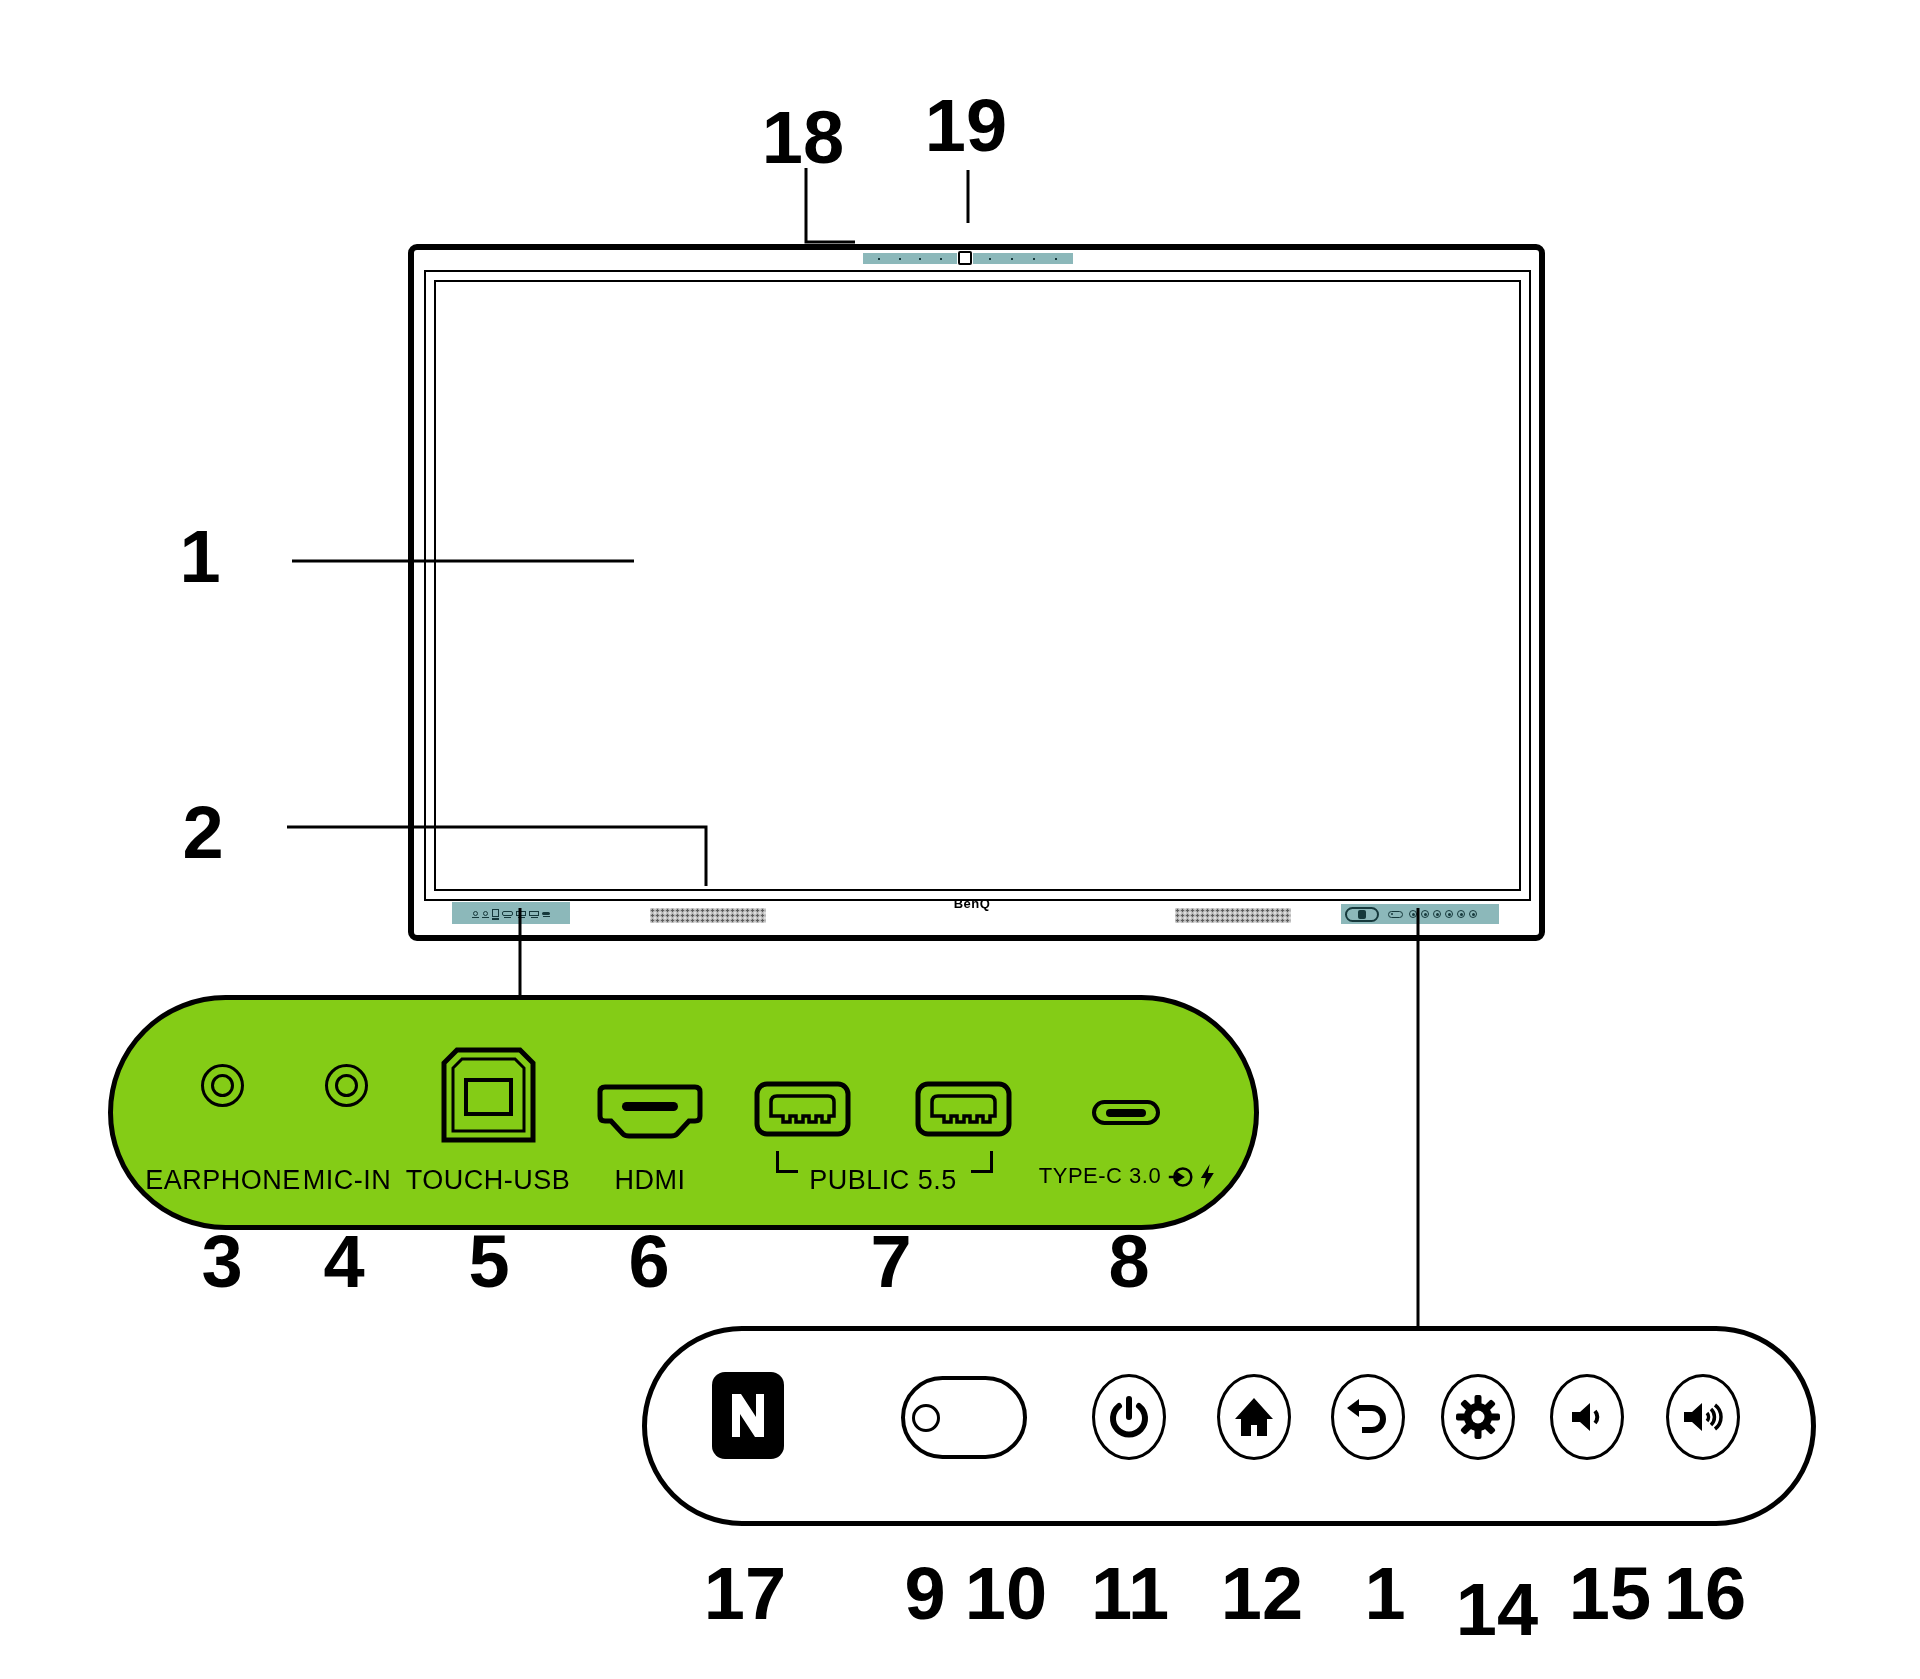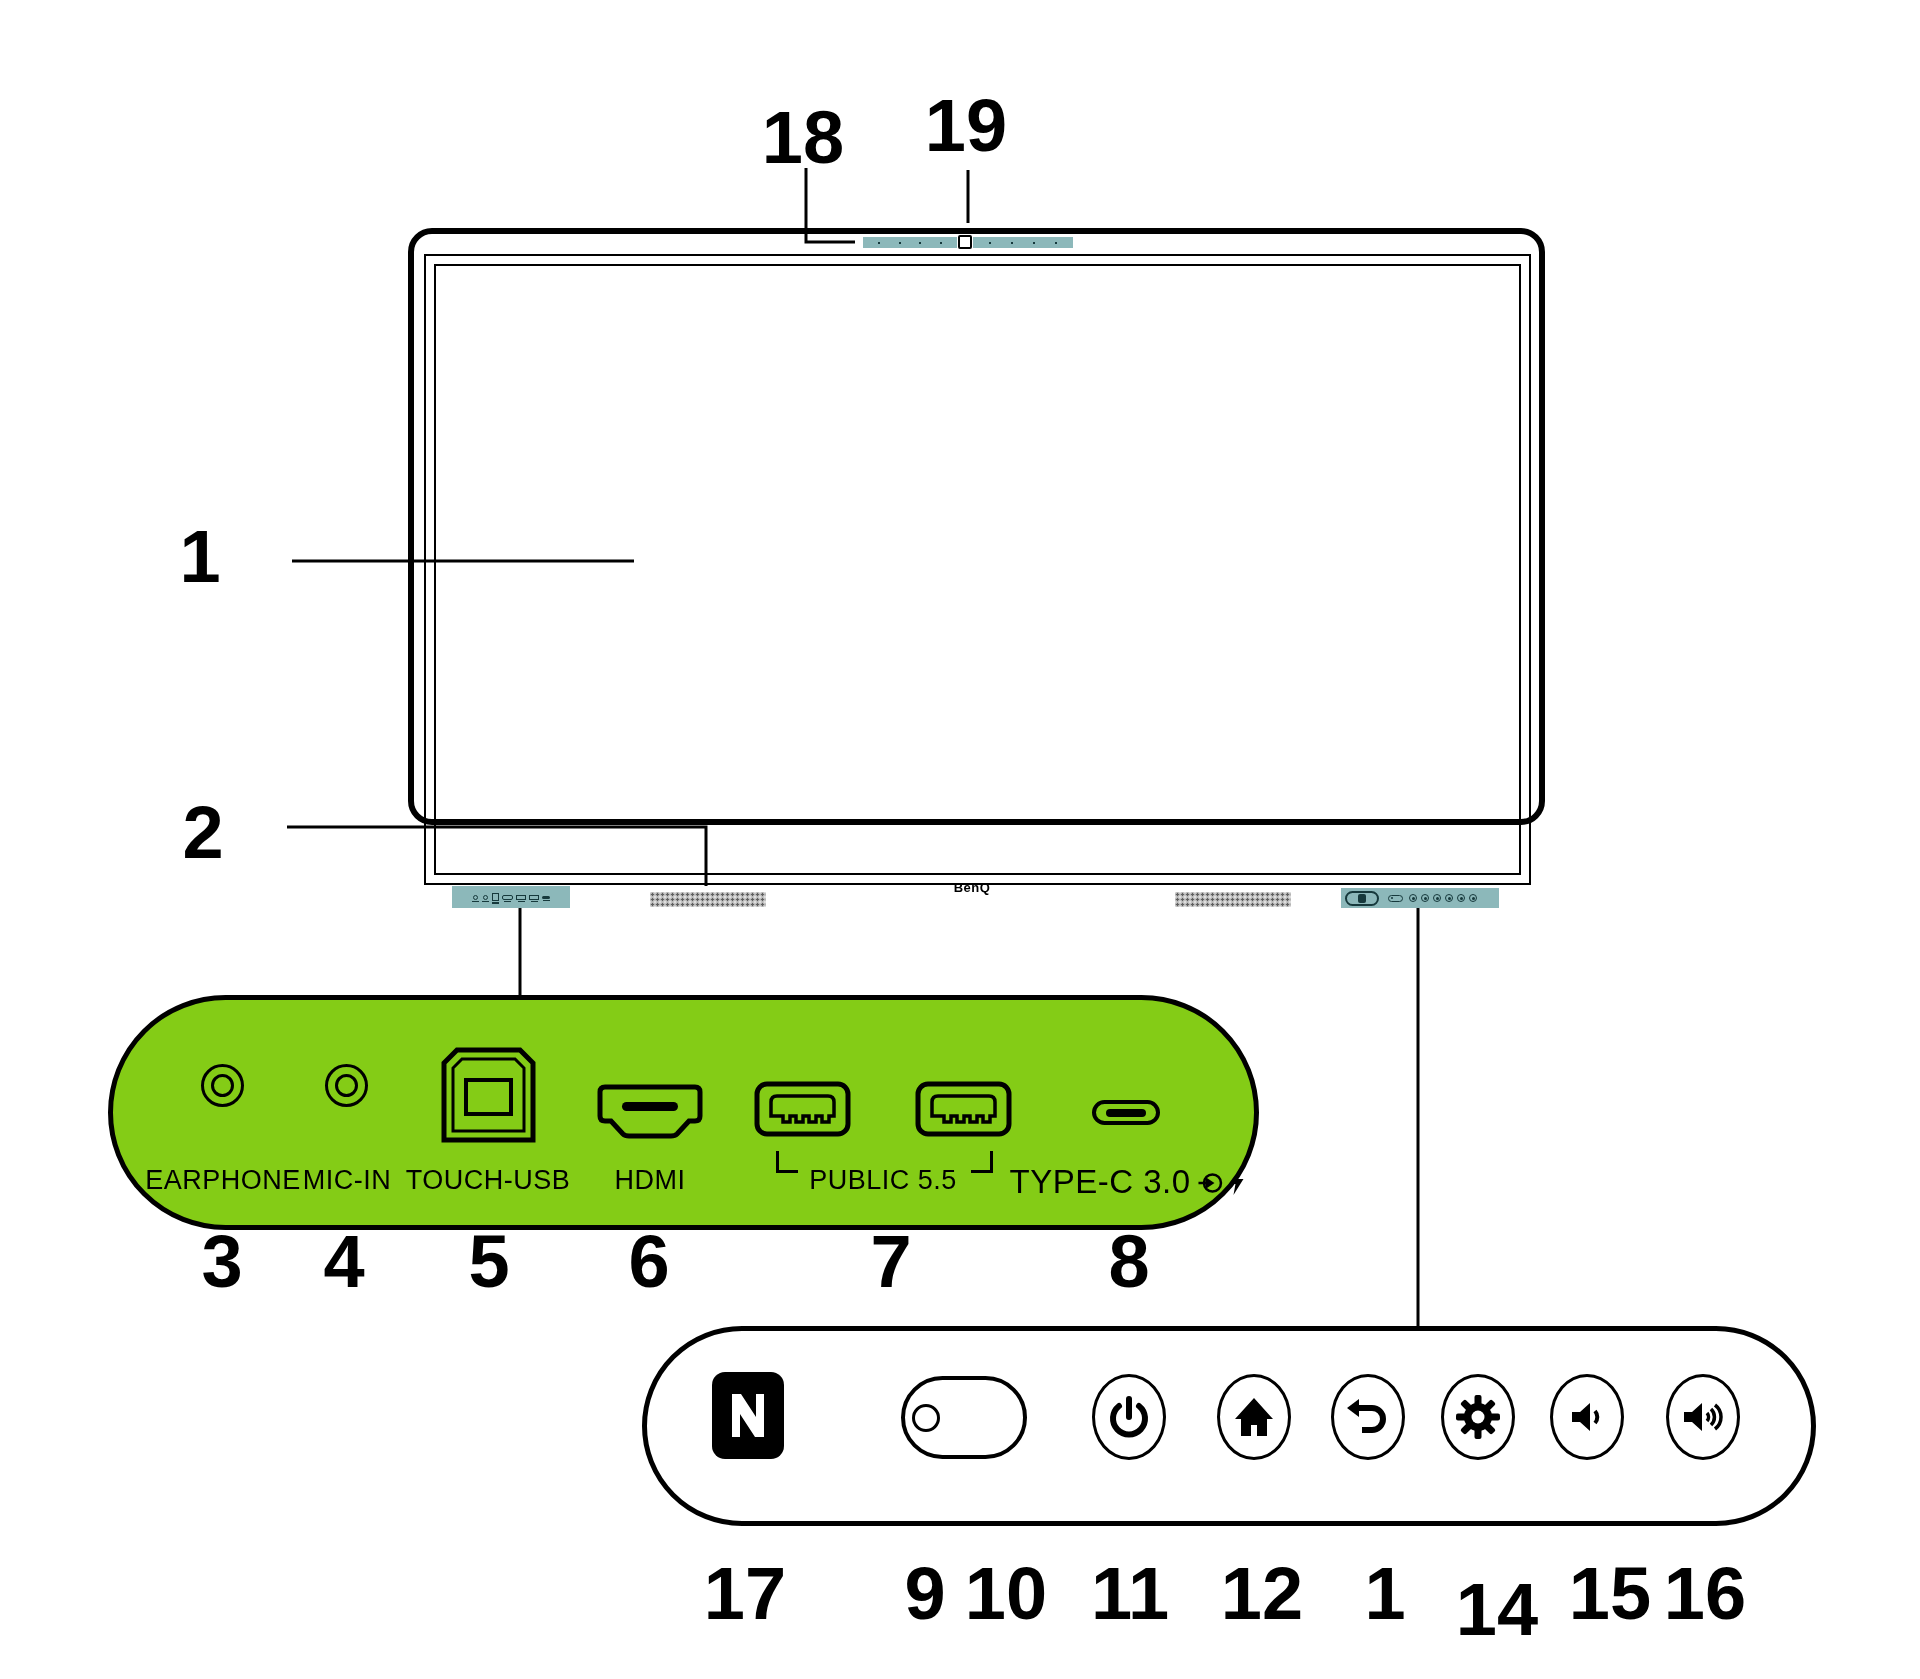--- a/index.html
+++ b/index.html
@@ -5,22 +5,22 @@
   html,body{margin:0;padding:0;background:#fff;}
   *{box-sizing:border-box;}
   .canvas{position:relative;width:1920px;height:1679px;background:#fff;overflow:hidden;
           font-family:"Liberation Sans",sans-serif;color:#000;}
 
   
   .num{position:absolute;transform:translate(-50%,-50%);font-weight:bold;font-size:74px;
        line-height:1;white-space:nowrap;}
 
   
-  .monitor{position:absolute;left:408px;top:228px;width:1137px;height:597px;
-           border:6px solid #000;border-radius:24px;background:#fff;}
+  .monitor{position:absolute;left:408px;top:244px;width:1137px;height:697px;
+           border:6px solid #000;border-radius:9px;background:#fff;}
   .screen-a{position:absolute;left:10px;top:20px;width:1107px;height:631px;border:2px solid #000;}
   .screen-b{position:absolute;left:8px;top:8px;right:8px;bottom:8px;border:2px solid #000;}
 
   .strip-seg{position:absolute;top:3px;height:11px;background:#8CB8BA;display:flex;
              align-items:center;justify-content:space-around;padding:0 6px;}
   .strip-seg .dot{width:2px;height:2px;background:#16393C;}
   .cam{position:absolute;left:544px;top:1px;width:14px;height:14px;border:2.5px solid #000;
        background:#fff;border-radius:2px;}
 
   .io-strip{position:absolute;left:38px;top:652px;width:118px;height:22px;background:#8CB8BA;
@@ -63,21 +63,21 @@
   .plabel{position:absolute;top:165px;transform:translateX(-50%);font-size:27px;
           letter-spacing:.5px;white-space:nowrap;}
   .brkt{position:absolute;width:22px;height:22px;}
   .brkt.l{border-left:3px solid #000;border-bottom:3px solid #000;}
   .brkt.r{border-right:3px solid #000;border-bottom:3px solid #000;}
   .typec{position:absolute;left:979px;top:100px;width:68px;height:25px;border:4px solid #000;
          border-radius:13px;display:flex;align-items:center;justify-content:center;}
   .typec .slot{width:40px;height:8px;background:#000;border-radius:4px;}
   .tclabel{position:absolute;left:1014px;top:163px;transform:translateX(-50%);display:flex;
            align-items:center;gap:7px;white-space:nowrap;}
-  .tclabel span{font-size:33px;letter-spacing:.5px;}
+  .tclabel span{font-size:22px;letter-spacing:.5px;}
 
   
   .ctrl-pill{position:absolute;left:642px;top:1326px;width:1174px;height:200px;
              border:5px solid #000;border-radius:100px;background:#fff;}
   .sensor-housing{position:absolute;left:254px;top:45px;width:126px;height:83px;
                   border:4px solid #000;border-radius:42px;}
   .sensor-circ{position:absolute;left:265px;top:73px;width:28px;height:28px;
                border:3px solid #000;border-radius:50%;}
   .cbtn{position:absolute;top:43px;width:74px;height:86px;border:3px solid #000;
         border-radius:50%;display:flex;align-items:center;justify-content:center;}

